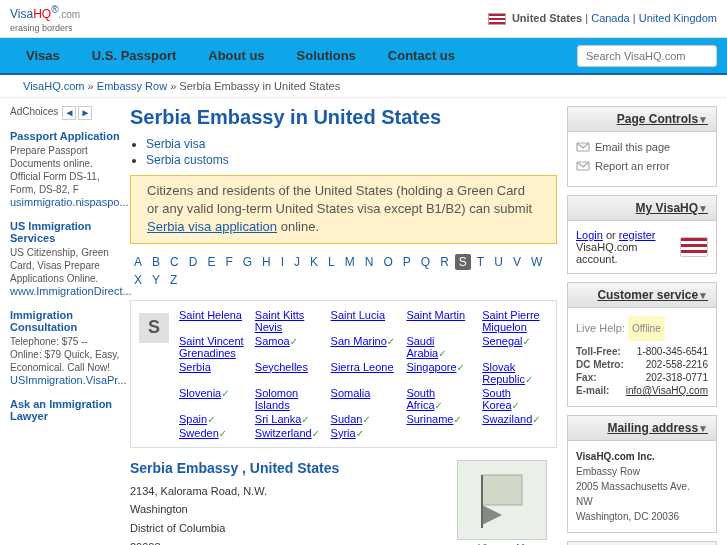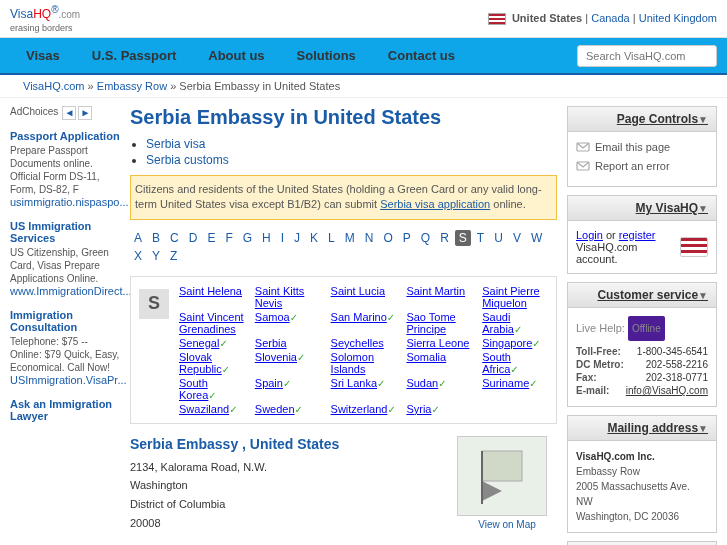--- a/index.html
+++ b/index.html
@@ -40,21 +40,21 @@
     .ad-arrow span { display: inline-block; width: 14px; height: 14px; border: 1px solid #ccc; text-align: center; line-height: 12px; font-size: 10px; cursor: pointer; color: #1a5ca8; }
 
     
     .center-content { flex: 1; min-width: 0; }
     .page-title { font-size: 20px; font-weight: bold; color: #1a5ca8; margin-bottom: 8px; }
     .bullet-links { margin-bottom: 8px; padding-left: 16px; }
     .bullet-links li { margin-bottom: 2px; }
     .bullet-links a { color: #1a5ca8; text-decoration: none; font-size: 12px; }
 
     
-    .alert-box { background: #fff3cd; border: 1px solid #f0c040; padding: 6px 4px; font-size: 11px; color: #555; margin-bottom: 10px; line-height: 1.4; }
+    .alert-box { background: #fff3cd; border: 1px solid #f0c040; padding: 6px 16px; font-size: 13px; color: #555; margin-bottom: 10px; line-height: 1.4; }
     .alert-box a { color: #1a5ca8; }
 
     
     .alpha-nav { display: flex; flex-wrap: wrap; gap: 2px; margin-bottom: 12px; font-size: 12px; }
     .alpha-nav span { display: inline-block; padding: 1px 4px; color: #1a5ca8; cursor: pointer; }
     .alpha-nav span.active { background: #666; color: #fff; border-radius: 2px; }
 
     
     .countries-table { border: 1px solid #ddd; margin-bottom: 12px; }
     .countries-table-inner { display: flex; padding: 8px; gap: 0; }
@@ -76,21 +76,21 @@
     .right-panel-header { background: linear-gradient(to bottom, #f5f5f5, #e0e0e0); padding: 5px 8px; font-size: 12px; font-weight: bold; color: #333; display: flex; justify-content: flex-end; align-items: center; cursor: pointer; border-bottom: 1px solid #ccc; text-decoration: underline; }
     .right-panel-body { padding: 8px; }
     .panel-item { display: flex; align-items: center; gap: 5px; margin-bottom: 5px; font-size: 11px; color: #555; cursor: pointer; }
     .panel-icon { width: 14px; height: 14px; flex-shrink: 0; }
     .chevron-down { font-size: 10px; color: #666; }
     .live-help { margin-bottom: 5px; font-size: 11px; }
     .live-help span { color: #888; }
     .contact-row { display: flex; justify-content: space-between; margin-bottom: 2px; font-size: 10px; }
     .contact-label { color: #555; font-weight: bold; }
     .contact-val { color: #333; }
-    .offline-badge { display: inline-block; background: #4c1d95; padding: 7px 4px; font-size: 10px; color: #777; border-radius: 2px; }
+    .offline-badge { display: inline-block; background: #fef9c3; padding: 7px 4px; font-size: 10px; color: #777; border-radius: 2px; }
     .mailing-body { font-size: 10px; color: #555; line-height: 1.5; }
     .mailing-body strong { color: #333; }
   </style>
 </head>
 <body>
 
 <div class="top-bar">
   <div class="logo-area">
     <div>
       <div>
@@ -206,21 +206,20 @@
         <div class="country-letter">S</div>
         <div style="flex:1;font-size:11px;display:grid;grid-template-columns:repeat(5,1fr);gap:2px 10px;">
           <span><a href="#">Saint Helena</a></span>
           <span><a href="#">Saint Kitts Nevis</a></span>
           <span><a href="#">Saint Lucia</a></span>
           <span><a href="#">Saint Martin</a></span>
           <span><a href="#">Saint Pierre Miquelon</a></span>
           <span><a href="#">Saint Vincent Grenadines</a></span>
           <span><a href="#">Samoa</a><span class="check">✓</span></span>
           <span><a href="#">San Marino</a><span class="check">✓</span></span>
-          <span><a href="#">Sao Tome Principe</a></span>
           <span><a href="#">Saudi Arabia</a><span class="check">✓</span></span>
           <span><a href="#">Senegal</a><span class="check">✓</span></span>
           <span><a href="#">Serbia</a></span>
           <span><a href="#">Seychelles</a></span>
           <span><a href="#">Sierra Leone</a></span>
           <span><a href="#">Singapore</a><span class="check">✓</span></span>
           <span><a href="#">Slovak Republic</a><span class="check">✓</span></span>
           <span><a href="#">Slovenia</a><span class="check">✓</span></span>
           <span><a href="#">Solomon Islands</a></span>
           <span><a href="#">Somalia</a></span>

